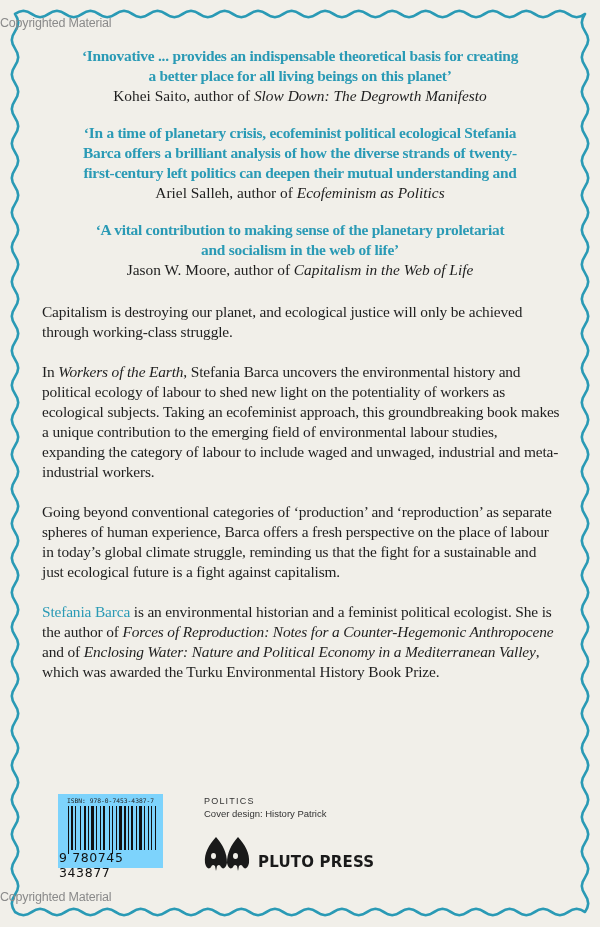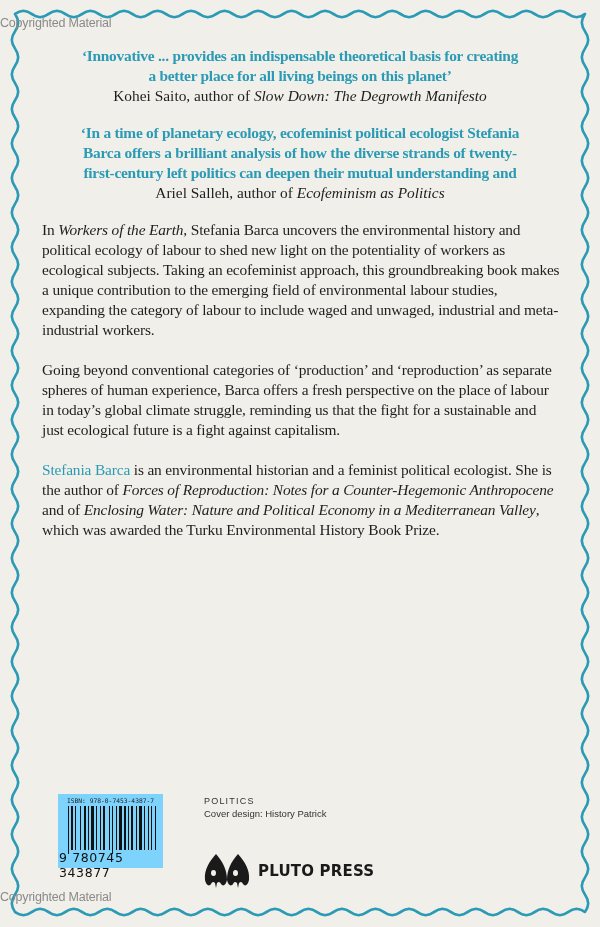--- a/index.html
+++ b/index.html
@@ -48,21 +48,21 @@
     font-family: "DejaVu Sans", sans-serif; font-size: 12.5px; color: #111; letter-spacing: 0.6px;
   }
   .category {
     position: absolute; left: 146px; top: 2px;
     font-family: "Liberation Sans", sans-serif; font-size: 9px; letter-spacing: 1.2px; color: #333;
   }
   .credit {
     position: absolute; left: 146px; top: 14px;
     font-family: "Liberation Sans", sans-serif; font-size: 9.5px; color: #333;
   }
-  .publisher { position: absolute; left: 146px; top: 60px; height: 34px; display: flex; align-items: center; }
+  .publisher { position: absolute; left: 146px; top: 43px; height: 34px; display: flex; align-items: flex-end; }
   .pub-logo { width: 46px; height: 34px; }
   .pub-name {
     margin-left: 8px; font-family: "DejaVu Sans", sans-serif; font-weight: bold;
     font-size: 15px; letter-spacing: 0.2px; color: #1a1a1a;
   }
 </style>
 </head>
 <body>
 
 <svg class="frame" viewBox="0 0 600 927" width="600" height="927">
@@ -76,28 +76,36 @@
   <div class="endorsement">
     <div class="quote">
       <div>‘Innovative ... provides an indispensable theoretical basis for creating</div>
       <div>a better place for all living beings on this planet’</div>
     </div>
     <div class="attrib"><span>Kohei Saito, author of </span><i>Slow Down: The Degrowth Manifesto</i></div>
   </div>
 
   <div class="endorsement">
     <div class="quote">
-      <div>‘In a time of planetary ecology, ecofeminist political ecologist Stefania</div>
+      <div>‘In a time of planetary crisis, ecofeminist political ecological Stefania</div>
       <div>Barca offers a brilliant analysis of how the diverse strands of twenty-</div>
       <div>first-century left politics can deepen their mutual understanding and</div>
     </div>
     <div class="attrib"><span>Ariel Salleh, author of </span><i>Ecofeminism as Politics</i></div>
   </div>
 
+  <div class="endorsement" style="margin-bottom:22px;">
+    <div class="quote">
+      <div>‘A vital contribution to making sense of the planetary proletariat</div>
+      <div>and socialism in the web of life’</div>
+    </div>
+    <div class="attrib"><span>Jason W. Moore, author of </span><i>Capitalism in the Web of Life</i></div>
+  </div>
 
+  <p class="para">Capitalism is destroying our planet, and ecological justice will only be achieved through working-class struggle.</p>
 
   <p class="para"><span>In </span><i>Workers of the Earth</i><span>, Stefania Barca uncovers the environmental history and political ecology of labour to shed new light on the potentiality of workers as ecological subjects. Taking an ecofeminist approach, this groundbreaking book makes a unique contribution to the emerging field of environmental labour studies, expanding the category of labour to include waged and unwaged, industrial and meta-industrial workers.</span></p>
 
   <p class="para">Going beyond conventional categories of ‘production’ and ‘reproduction’ as separate spheres of human experience, Barca offers a fresh perspective on the place of labour in today’s global climate struggle, reminding us that the fight for a sustainable and just ecological future is a fight against capitalism.</p>
 
   <p class="para"><span class="author-name">Stefania Barca</span><span> is an environmental historian and a feminist political ecologist. She is the author of </span><i>Forces of Reproduction: Notes for a Counter-Hegemonic Anthropocene</i><span> and of </span><i>Enclosing Water: Nature and Political Economy in a Mediterranean Valley</i><span>, which was awarded the Turku Environmental History Book Prize.</span></p>
 </div>
 
 <div class="footer">
   <div class="barcode">

